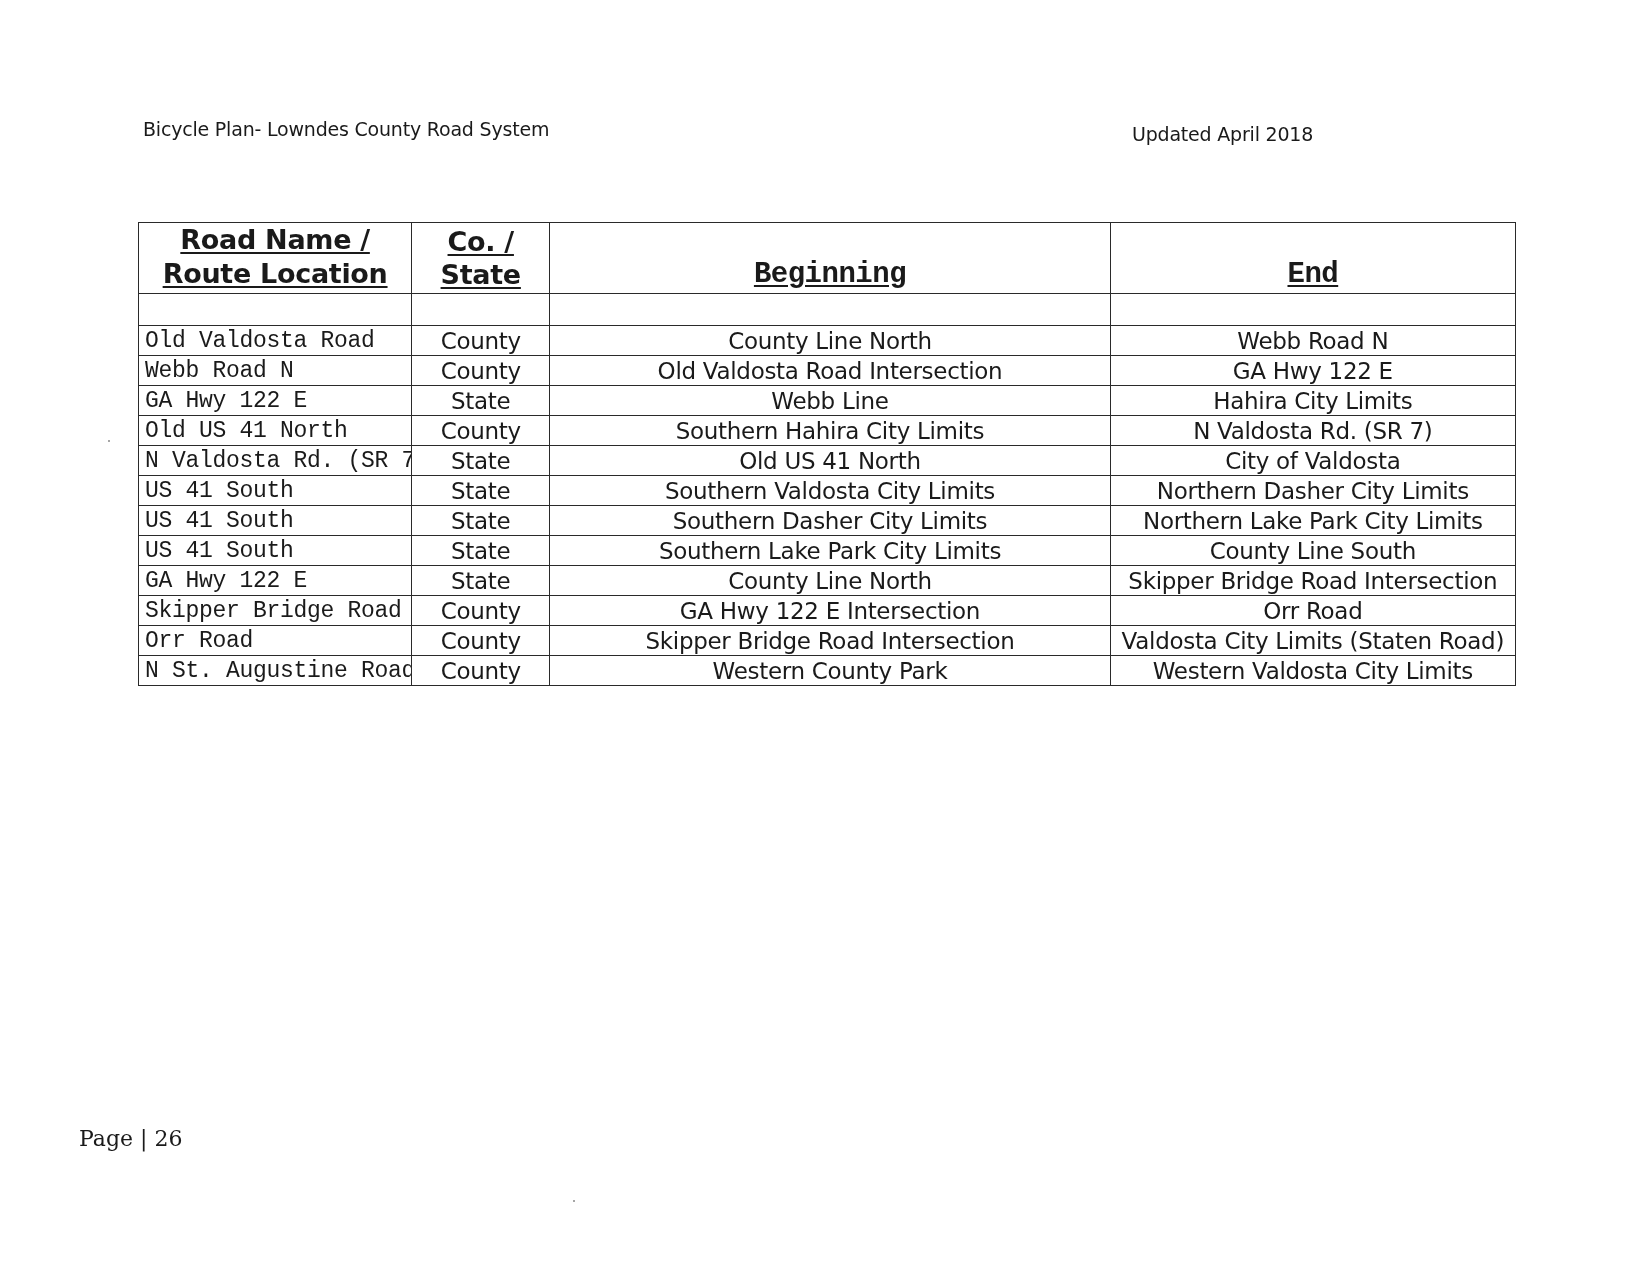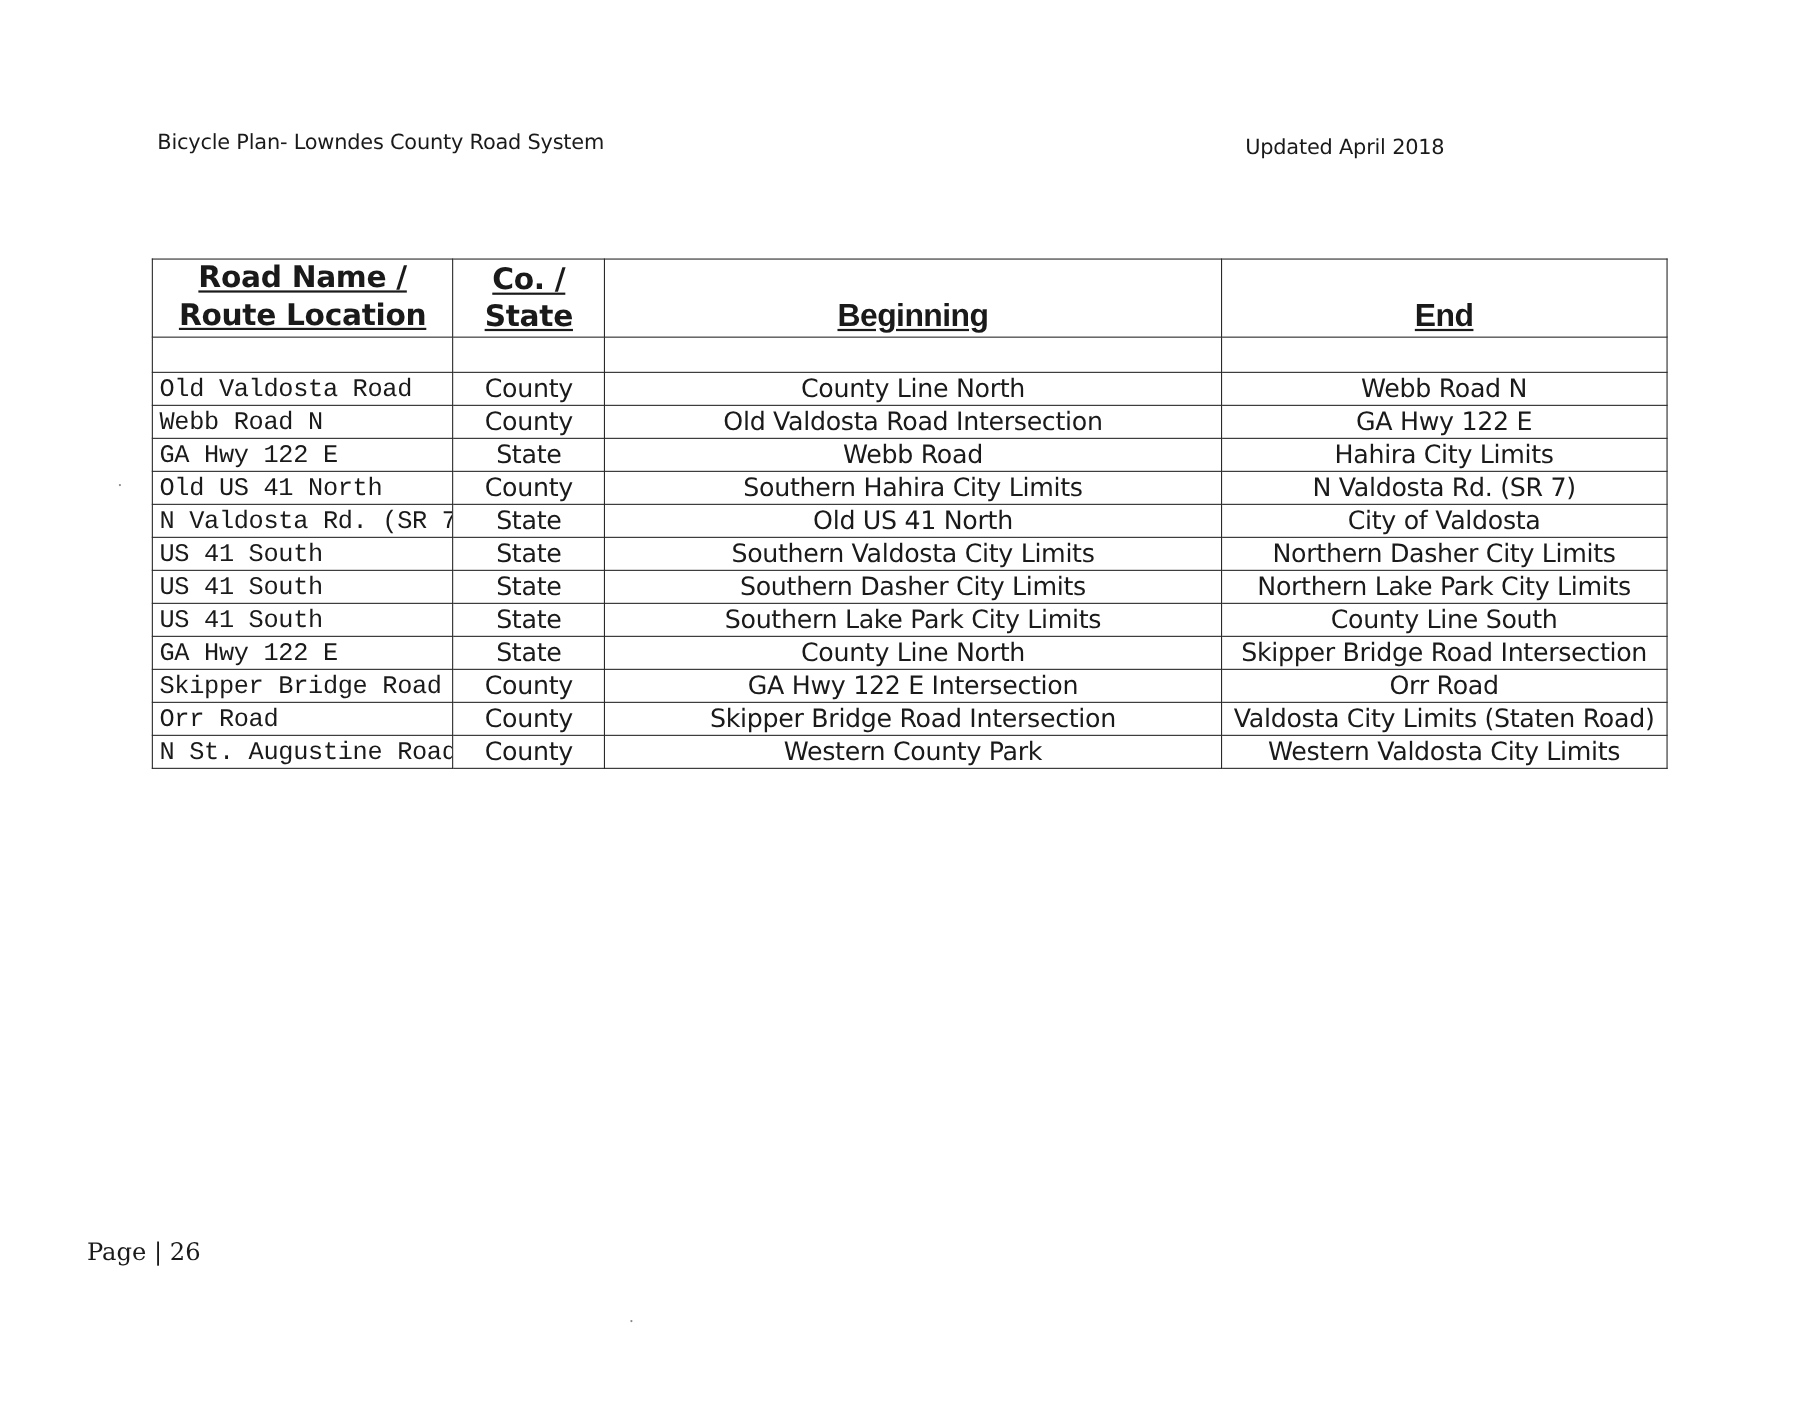--- a/index.html
+++ b/index.html
@@ -26,21 +26,21 @@
     .header-right {
       position: absolute;
       left: 1132px;
       top: 123px;
       font-size: 19px;
       letter-spacing: -0.2px;
     }
     .route-table {
       position: absolute;
       left: 138px;
-      top: 235px;
+      top: 222px;
       width: 1378px;
       border-collapse: collapse;
       table-layout: fixed;
     }
     .route-table td, .route-table th {
       border: 1.5px solid #2a2a2a;
       padding: 0 4px;
       font-size: 23px;
       line-height: 28px;
       height: 29px;
@@ -58,21 +58,21 @@
       height: 68px;
       vertical-align: bottom;
       padding-bottom: 2px;
       text-align: center;
     }
     .route-table th.name-hdr {
       vertical-align: middle;
       line-height: 34px;
     }
     .route-table th.beg-hdr, .route-table th.end-hdr {
-      font-family: Liberation Sans, sans-serif;
+      font-family: Liberation Mono, monospace;
       font-size: 29px;
       letter-spacing: -0.5px;
     }
     .route-table tr.spacer td {
       height: 31px;
     }
     .col-name { width: 273px; }
     .col-type { width: 138px; }
     .col-beg  { width: 560px; }
     .col-end  { width: 405px; }
@@ -135,21 +135,21 @@
       </tr>
       <tr>
         <td class="cell-name">Webb Road N</td>
         <td class="cell-type">County</td>
         <td class="cell-beg">Old Valdosta Road Intersection</td>
         <td class="cell-end">GA Hwy 122 E</td>
       </tr>
       <tr>
         <td class="cell-name">GA Hwy 122 E</td>
         <td class="cell-type">State</td>
-        <td class="cell-beg">Webb Road</td>
+        <td class="cell-beg">Webb Line</td>
         <td class="cell-end">Hahira City Limits</td>
       </tr>
       <tr>
         <td class="cell-name">Old US 41 North</td>
         <td class="cell-type">County</td>
         <td class="cell-beg">Southern Hahira City Limits</td>
         <td class="cell-end">N Valdosta Rd. (SR 7)</td>
       </tr>
       <tr>
         <td class="cell-name">N Valdosta Rd. (SR 7)</td>

